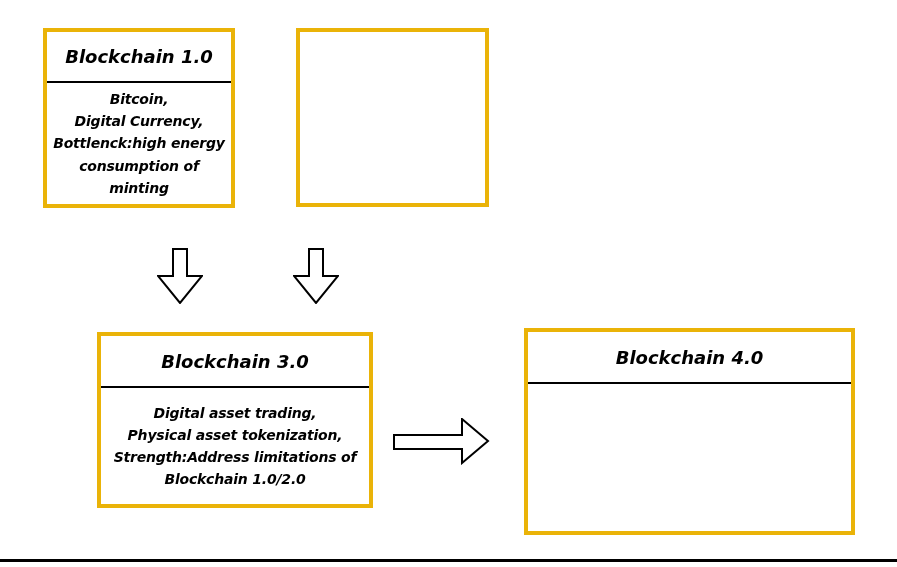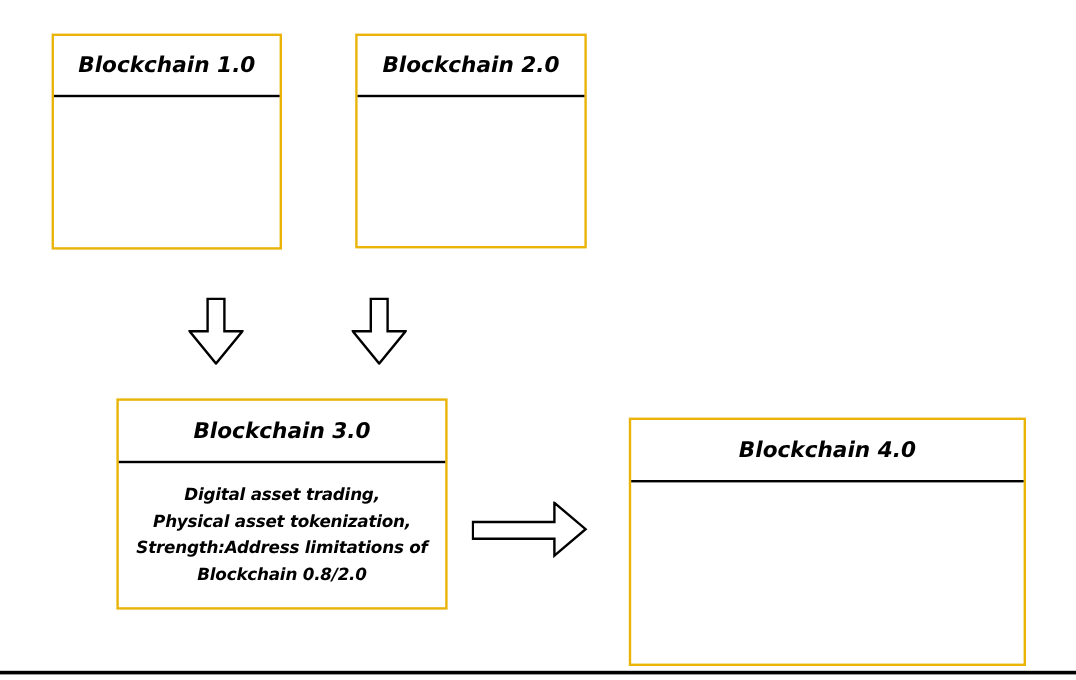--- a/index.html
+++ b/index.html
@@ -11,21 +11,21 @@
     position: relative;
     width: 897px;
     height: 567px;
     background: #ffffff;
     font-family: "DejaVu Sans", sans-serif;
     color: #000000;
     overflow: hidden;
   }
   .dbox {
     position: absolute;
-    border: 2px solid #eab308;
+    border: 4px solid #eab308;
     background: #ffffff;
     box-sizing: border-box;
     display: flex;
     flex-direction: column;
   }
   .dbox .hd {
     border-bottom: 2px solid #000000;
     display: flex;
     align-items: center;
     justify-content: center;
@@ -49,21 +49,21 @@
     letter-spacing: -0.2px;
     padding: 2px 2px;
     box-sizing: border-box;
   }
   #box1 { left: 43px;  top: 28px;  width: 192px; height: 180px; }
   #box1 .hd { height: 51px; }
   #box2 { left: 296px; top: 28px;  width: 193px; height: 179px; }
   #box2 .hd { height: 51px; }
   #box3 { left: 97px;  top: 332px; width: 276px; height: 176px; }
   #box3 .hd { height: 52px; }
-  #box4 { left: 524px; top: 348px; width: 331px; height: 207px; }
+  #box4 { left: 524px; top: 328px; width: 331px; height: 207px; }
   #box4 .hd { height: 52px; }
   .arrow {
     position: absolute;
   }
   #down-arrow-1 { left: 157px; top: 248px; }
   #down-arrow-2 { left: 293px; top: 248px; }
   #right-arrow  { left: 393px; top: 418px; }
   .bottom-rule {
     position: absolute;
     left: 0;
@@ -73,40 +73,44 @@
     background: #000000;
   }
 </style>
 </head>
 <body>
 
 <div class="stage">
 
   <div class="dbox" id="box1">
     <div class="hd">Blockchain 1.0</div>
+    <div class="bd">Bitcoin,
+Digital Currency,
+Bottlenck:high energy
+consumption of
+minting</div>
   </div>
 
   <div class="dbox" id="box2">
-    <div class="hd">Blockchain 2.0</div>
   </div>
 
   <svg class="arrow" id="down-arrow-1" width="46" height="56" viewBox="0 0 46 56">
     <polygon points="16,1 30,1 30,28 45,28 23,55 1,28 16,28" fill="#ffffff" stroke="#000000" stroke-width="2" stroke-linejoin="miter"></polygon>
   </svg>
 
   <svg class="arrow" id="down-arrow-2" width="46" height="56" viewBox="0 0 46 56">
     <polygon points="16,1 30,1 30,28 45,28 23,55 1,28 16,28" fill="#ffffff" stroke="#000000" stroke-width="2" stroke-linejoin="miter"></polygon>
   </svg>
 
   <div class="dbox" id="box3">
     <div class="hd">Blockchain 3.0</div>
     <div class="bd">Digital asset trading,
 Physical asset tokenization,
 Strength:Address limitations of
-Blockchain 0.8/2.0</div>
+Blockchain 1.0/2.0</div>
   </div>
 
   <svg class="arrow" id="right-arrow" width="97" height="47" viewBox="0 0 97 47">
     <polygon points="1,17 69,17 69,1 95,23 69,45 69,31 1,31" fill="#ffffff" stroke="#000000" stroke-width="2" stroke-linejoin="miter"></polygon>
   </svg>
 
   <div class="dbox" id="box4">
     <div class="hd">Blockchain 4.0</div>
   </div>
 

